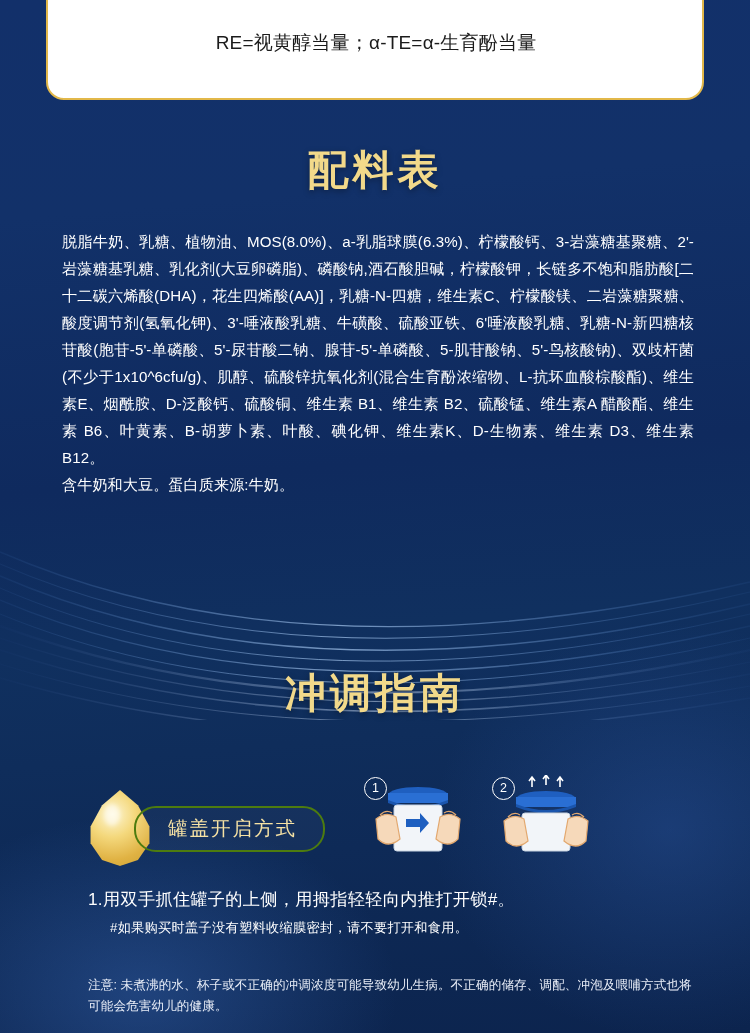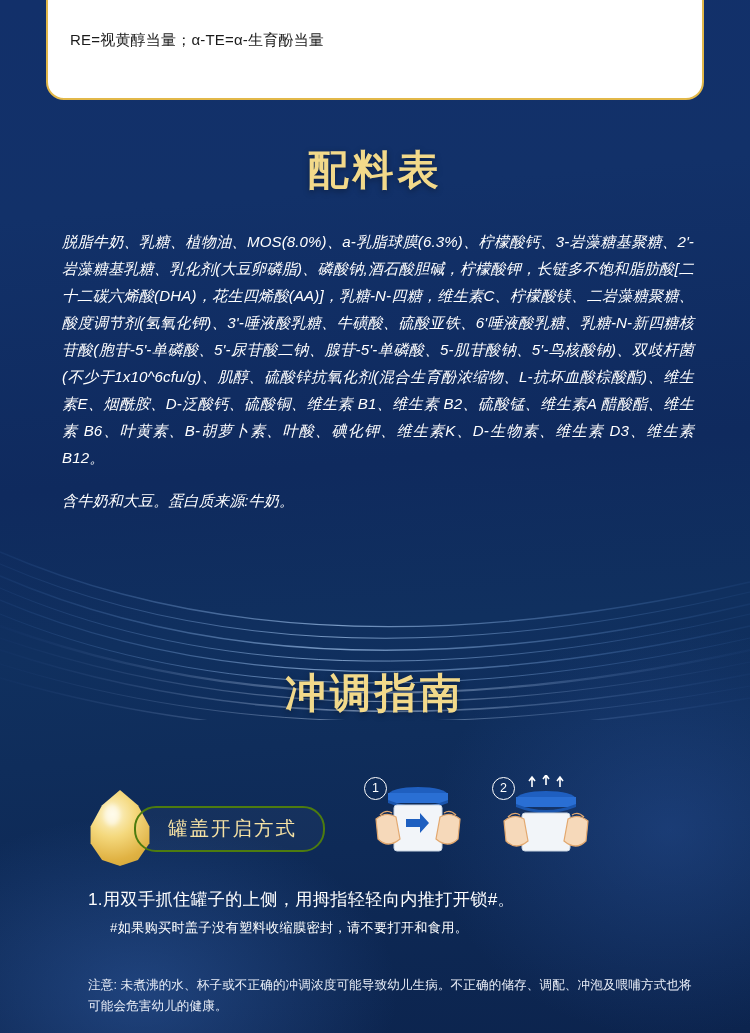--- a/index.html
+++ b/index.html
@@ -53,23 +53,24 @@
     border: 2px solid #e2b84a;
     border-radius: 18px;
     box-sizing: border-box;
   }
   .top-card-inner {
     position: absolute;
     left: 22px;
     top: 86px;
     right: 20px;
     color: #1b1b1b;
-    font-size: 15px;
+    font-size: 19px;
     line-height: 1.55;
     letter-spacing: .2px;
+    text-align: center;
   }
 
   
   .section-title {
     position: absolute;
     width: 100%;
     text-align: center;
     color: #f2d98a;
     font-size: 41px;
     font-weight: bold;
@@ -84,22 +85,22 @@
     position: absolute;
     left: 62px;
     right: 56px;
     top: 228px;
     color: #ffffff;
     font-size: 15.1px;
     line-height: 27px;
     text-align: justify;
     letter-spacing: .1px;
   }
-  .ingredients-body p { margin: 0; font-style: italic; }
-  .ingredients-body p + p { margin-top: 16px; }
+  .ingredients-body p { margin: 0; }
+  .ingredients-body p + p { margin-top: 0px; }
 
   
   .lid-row {
     position: absolute;
     left: 88px;
     top: 784px;
     width: 580px;
     height: 90px;
   }
   .droplet {

